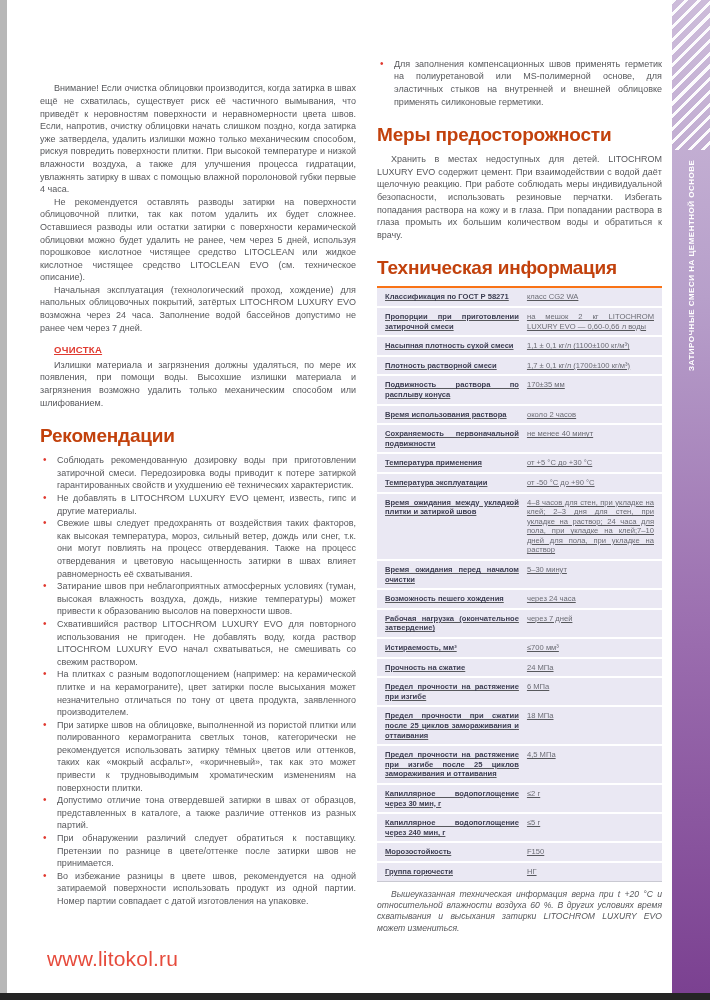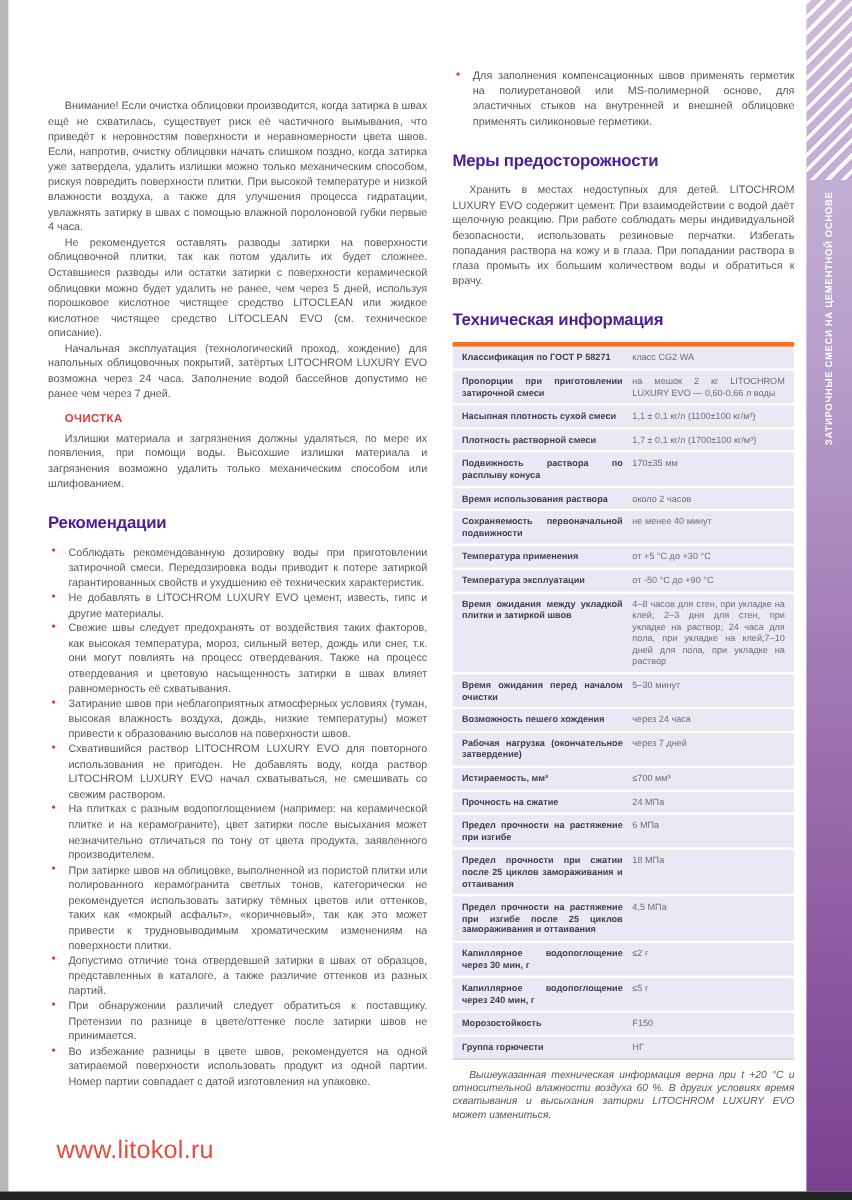--- a/index.html
+++ b/index.html
@@ -43,37 +43,37 @@
   }
   .col-left{width:316px;flex:none;overflow:hidden;}
   .col-right{flex:1;overflow:hidden;}
   .body-text{
     font-size:9px;line-height:12.6px;color:#57585c;
     text-align:justify;
   }
   p.para{margin:0;text-indent:14px;}
   h2{
     font-family:"Liberation Sans", sans-serif;
-    font-size:14px;line-height:21px;color:#4c1d95;
+    font-size:19px;line-height:21px;color:#c2410c;
     margin:16px 0 8px 0;font-weight:bold;letter-spacing:-.2px;
   }
   .subhead-red{
     color:#e0392f;font-weight:bold;font-size:9.5px;
-    margin:10px 0 2px 14px;letter-spacing:.3px;
+    margin:10px 0 2px 14px;letter-spacing:.3px;text-decoration:underline;
   }
   ul.bullets{list-style:none;margin:2px 0 0 0;padding:0;}
   ul.bullets li{
     position:relative;padding-left:17px;margin:0;
   }
   ul.bullets li::before{
     content:"\2022";position:absolute;left:3px;top:0;
     color:#e0392f;font-size:10px;
   }
   
-  .ttable{margin-top:5px;border-top:4px solid #f97316;}
+  .ttable{margin-top:5px;border-top:2px solid #f97316;text-decoration:underline;}
   .trow{display:flex;background:#eae8f3;border-bottom:2px solid #ffffff;}
   .trow:last-child{border-bottom:1px solid #c9c9d2;}
   .tlabel{
     width:47%;flex:none;padding:4px 4px 4px 8px;
     font-weight:bold;color:#3d3e52;font-size:7.6px;line-height:9.6px;
   }
   .tvalue{
     flex:1;padding:4px 8px 4px 4px;
     color:#6b6c74;font-size:7.6px;line-height:9.6px;
   }

